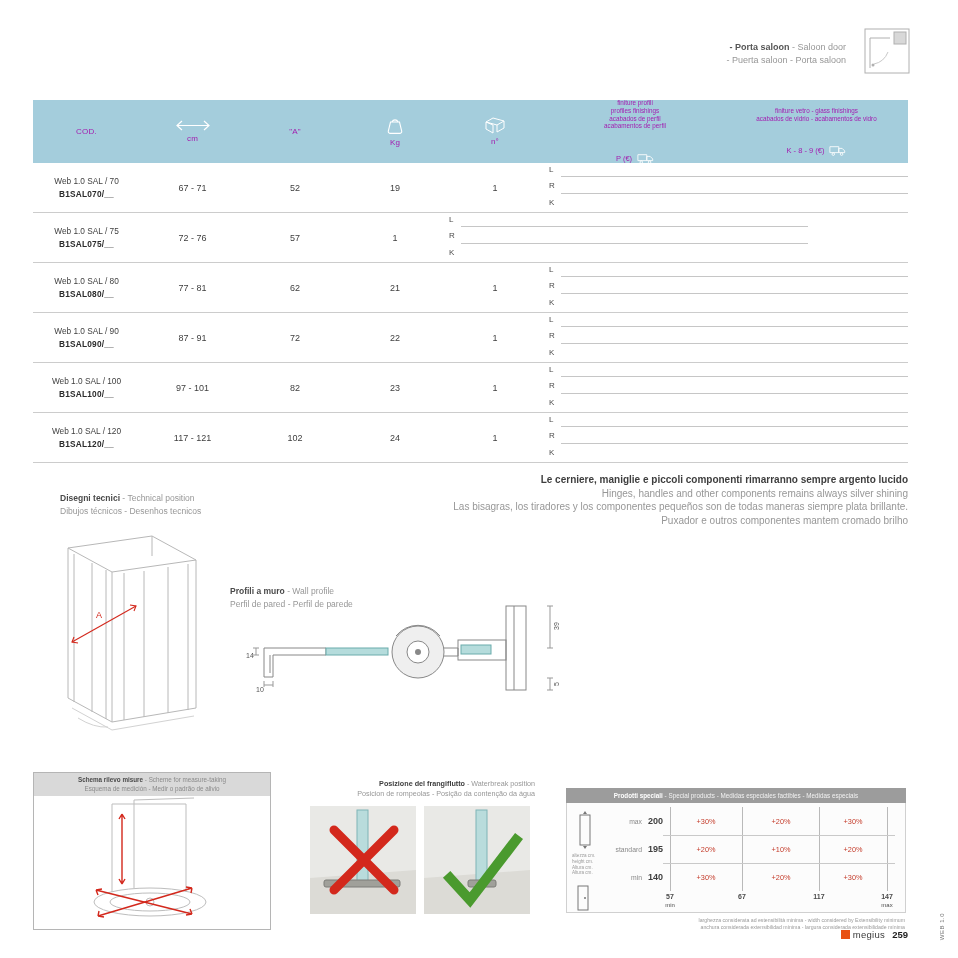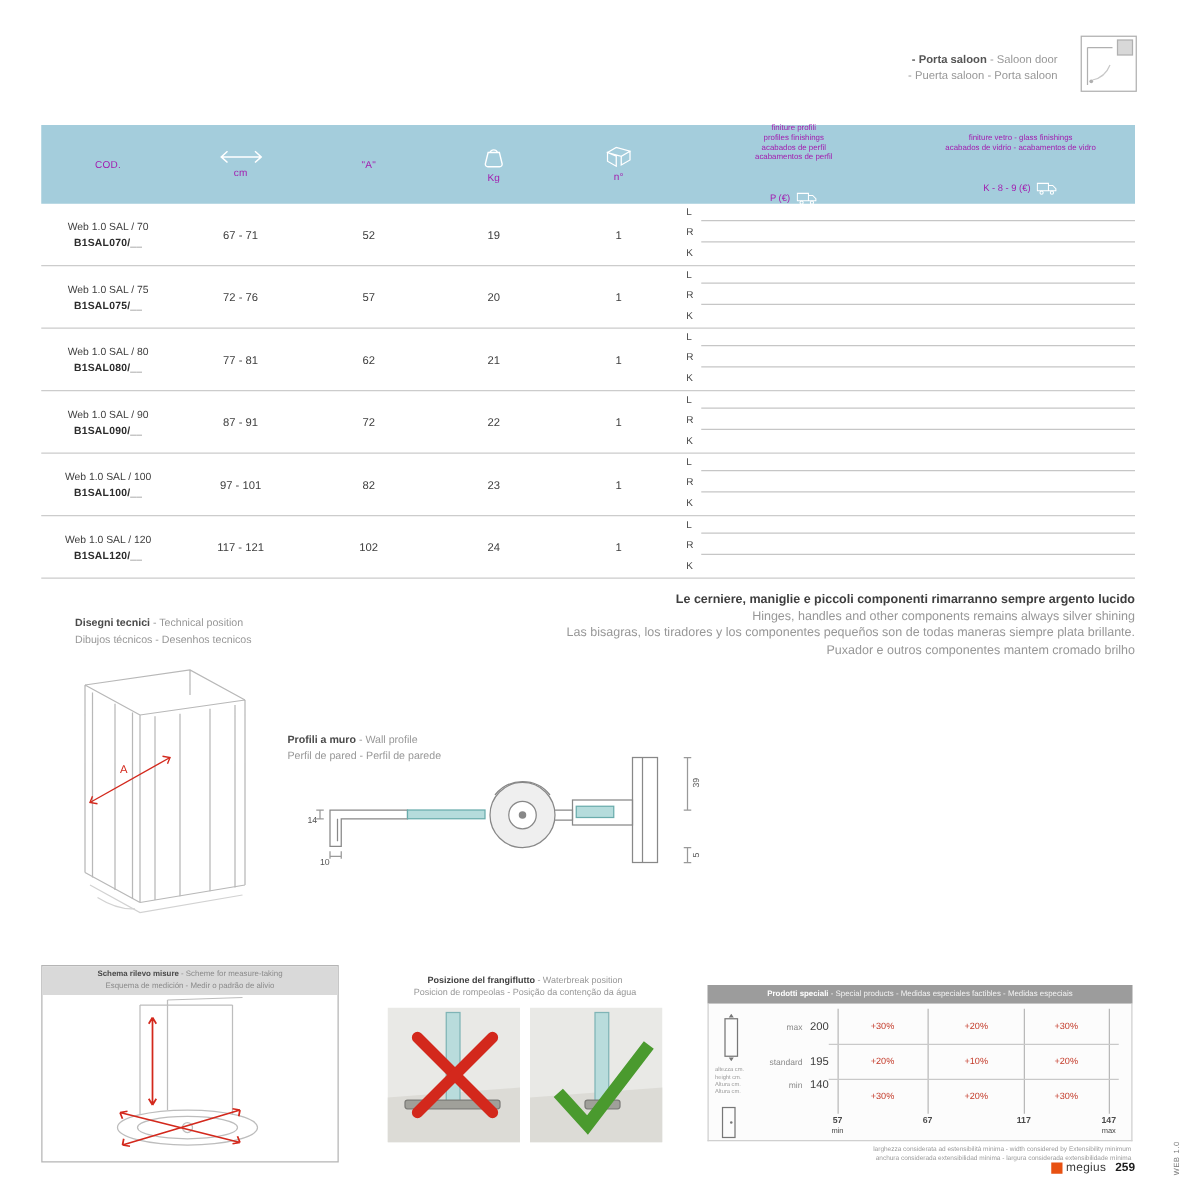--- a/index.html
+++ b/index.html
@@ -40,36 +40,36 @@
   .sec{line-height:13px;font-size:8.5px;color:#979797}
   .dt{position:absolute;left:60px;top:492px}
   .wp{position:absolute;left:230px;top:585px}
 
   
   .schema{position:absolute;left:33px;top:772px;width:238px;height:158px;border:1px solid #b5b5b5;background:#fff}
   .schema-h{background:#d9d9d9;font-size:6.3px;line-height:8.5px;text-align:center;color:#8a8a8a;padding:3px 2px}
   .schema-h .b{color:#4a4a4a}
 
   
-  .wb-title{position:absolute;left:305px;top:779px;width:230px;text-align:center;font-size:7.2px;line-height:10px;color:#979797}
+  .wb-title{position:absolute;left:305px;top:779px;width:230px;text-align:right;font-size:7.2px;line-height:10px;color:#979797}
   .wb-title .b{color:#3e3e3e}
   .wb-img{position:absolute;top:806px;width:106px;height:108px}
   .wb-left{left:310px}.wb-right{left:424px}
 
   
   .special{position:absolute;left:566px;top:788px;width:340px}
   .sp-head{background:#9c9c9c;color:#f2f2f2;font-size:6.3px;text-align:center;padding:4px 0}
   .sp-head .b{color:#fff}
   .sp-body{position:relative;height:110px;background:#fcfcfc;border:1px solid #d0d0d0;border-top:none}
   .vline{position:absolute;width:1px;background:#b9b9b9}
   .hline{position:absolute;height:1px;background:#c9c9c9}
   .sp-cell{position:absolute;transform:translate(-50%,-50%);font-size:7.3px;color:#c43b2a;font-weight:normal}
   .sp-lab{position:absolute;left:2px;width:94px;display:flex;align-items:baseline;justify-content:flex-end;gap:6px;transform:translateY(-50%)}
   .sp-lab .l{font-size:6.8px;color:#8a8a8a}
-  .sp-lab .v{font-size:9px;color:#3e3e3e;font-weight:normal}
+  .sp-lab .v{font-size:9px;color:#3e3e3e;font-weight:bold}
   .sp-tick{position:absolute;transform:translateX(-50%);font-size:7px;color:#4a4a4a;font-weight:bold}
   .sp-sub{position:absolute;transform:translateX(-50%);font-size:6px;color:#4a4a4a}
   .sp-note{position:absolute;left:5px;top:50px;font-size:4.6px;line-height:5.8px;color:#9a9a9a}
   .sp-foot{position:absolute;right:53px;top:917px;text-align:right;font-size:5.2px;line-height:6.6px;color:#9a9a9a}
 
   
   .brand{position:absolute;top:929px;right:50px;display:flex;align-items:center;gap:3px;font-size:9.5px;color:#3a3a3a}
   .brand .sq{width:9px;height:9px;background:#e85112}
   .brand .nm2{letter-spacing:.3px}
   .brand .pg{font-weight:bold;margin-left:4px;color:#1e1e1e}
@@ -173,21 +173,20 @@
           </div>
         </div>
       </div>
       <div class="prow">
         <div class="pc w-cod cod">
           <div class="nm">Web 1.0 SAL / 75</div>
           <div class="cd">B1SAL075/__</div>
         </div>
         <div class="pc w-cm">72 - 76</div>
         <div class="pc w-a">57</div>
-        <div class="pc w-kg">20</div>
         <div class="pc w-n">1</div>
         <div class="fin3">
           <div class="fsub">
             <div class="ltr">L</div>
             <div class="ln"></div>
           </div>
           <div class="fsub">
             <div class="ltr">R</div>
             <div class="ln"></div>
           </div>
@@ -428,21 +427,21 @@
       <div class="hline" style="left: 96px; width: 232px; top: 32px;"></div>
       <div class="hline" style="left: 96px; width: 232px; top: 60px;"></div>
       <div class="sp-lab" style="top: 18px;">
         <div class="l">max</div>
         <div class="v">200</div>
       </div>
       <div class="sp-lab" style="top: 46px;">
         <div class="l">standard</div>
         <div class="v">195</div>
       </div>
-      <div class="sp-lab" style="top: 64px; text-align: right;">
+      <div class="sp-lab" style="top: 74px; text-align: right;">
         <div class="l">min</div>
         <div class="v">140</div>
       </div>
       <div class="sp-cell" style="left: 139px; top: 18px;">+30%</div>
       <div class="sp-cell" style="left: 214px; top: 18px;">+20%</div>
       <div class="sp-cell" style="left: 286px; top: 18px;">+30%</div>
       <div class="sp-cell" style="left: 139px; top: 46px;">+20%</div>
       <div class="sp-cell" style="left: 214px; top: 46px;">+10%</div>
       <div class="sp-cell" style="left: 286px; top: 46px;">+20%</div>
       <div class="sp-cell" style="left: 139px; top: 74px;">+30%</div>

